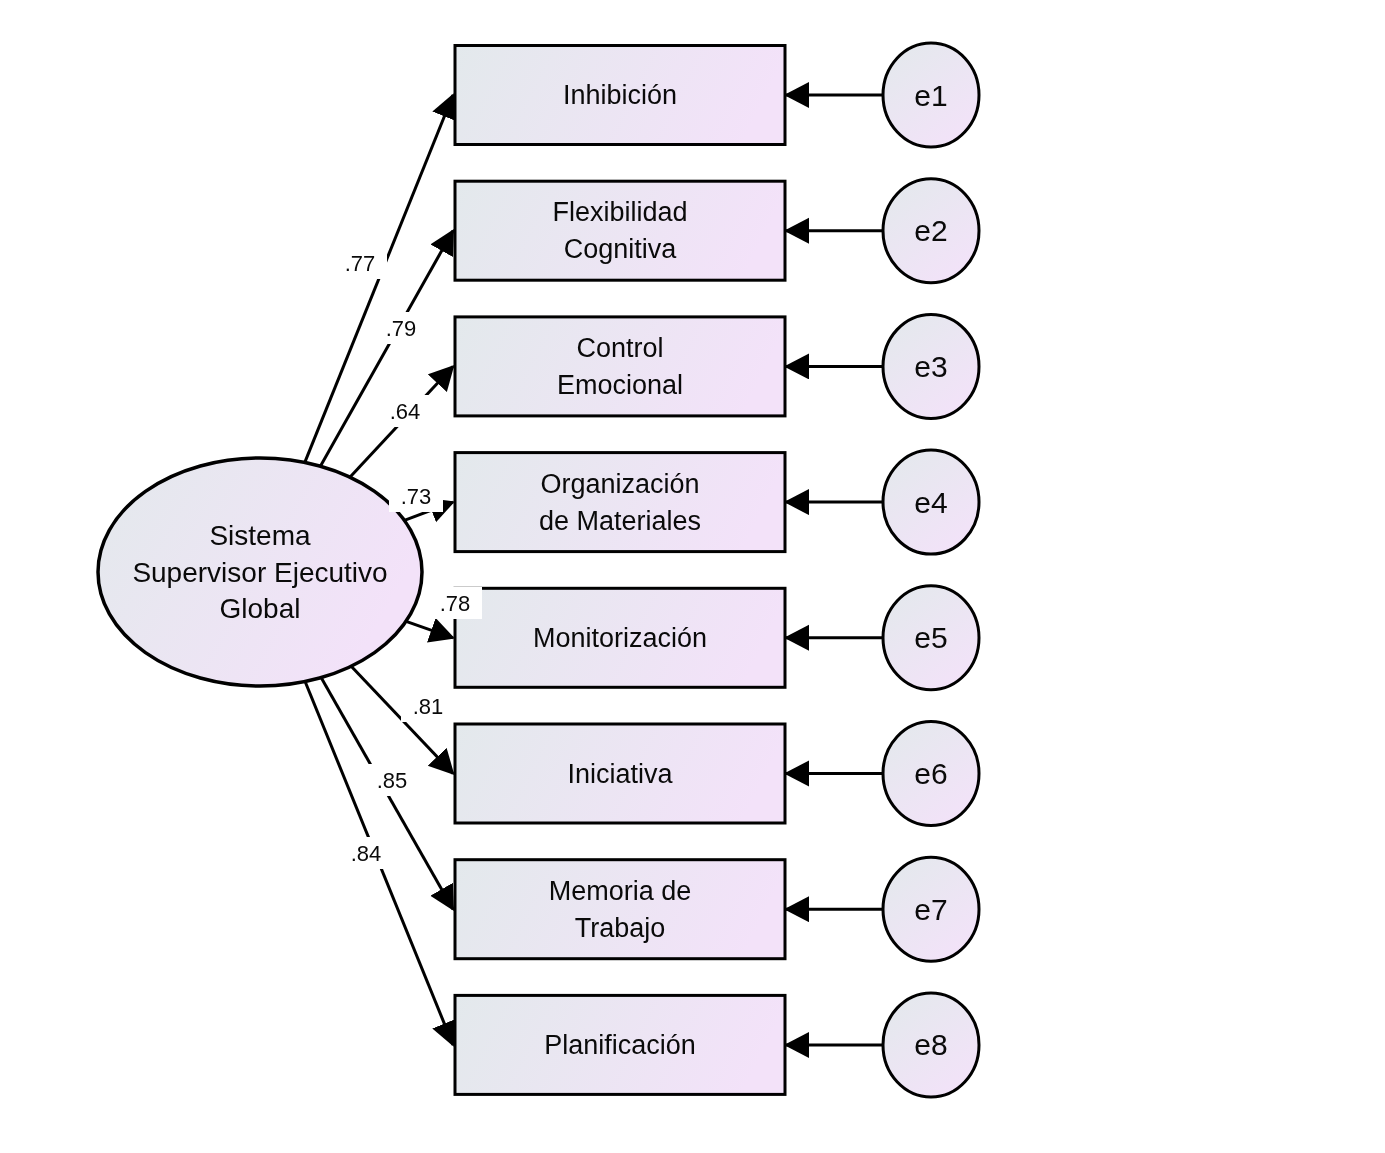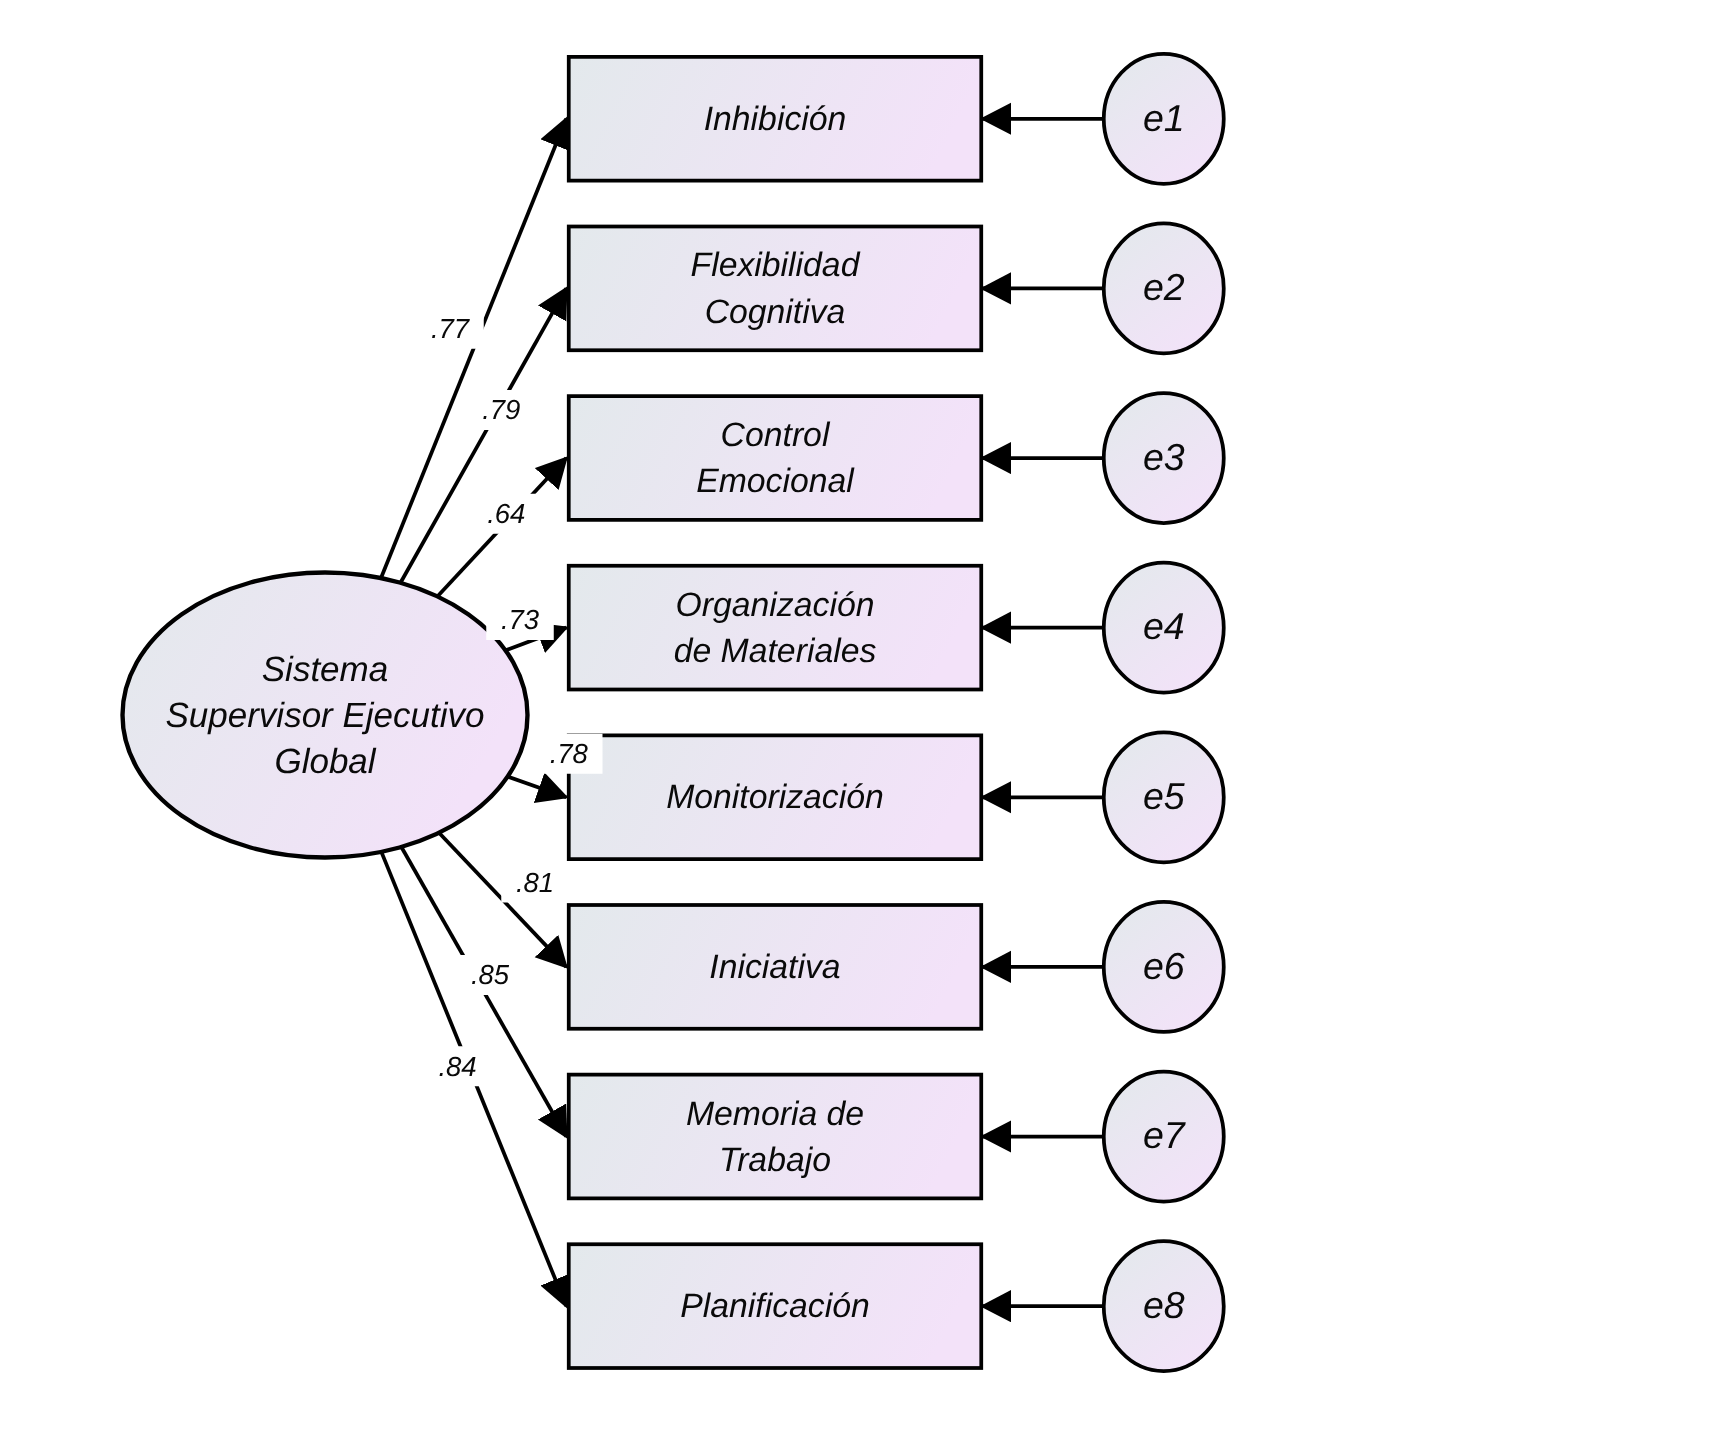--- a/index.html
+++ b/index.html
@@ -3,21 +3,20 @@
 <meta charset="utf-8">
 <style>
   html, body { margin: 0; padding: 0; background: #ffffff; }
   .canvas {
     position: relative;
     width: 1385px;
     height: 1153px;
     background: #ffffff;
     font-family: "Liberation Sans", sans-serif;
     overflow: hidden;
-    font-style: italic;
   }
   svg { display: block; }
   svg text {
     font-family: "Liberation Sans", sans-serif;
     fill: #0a0a0a;
   }
 </style>
 </head>
 <body>
 

